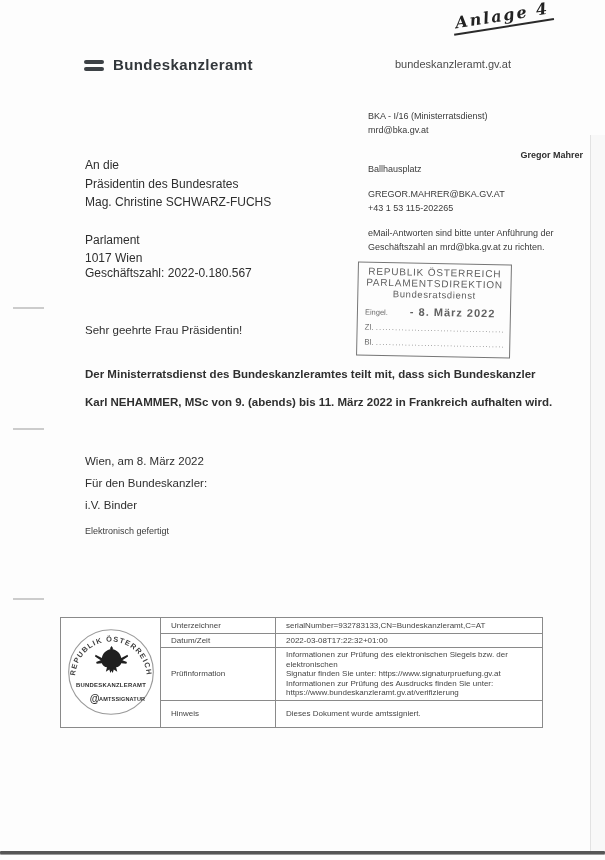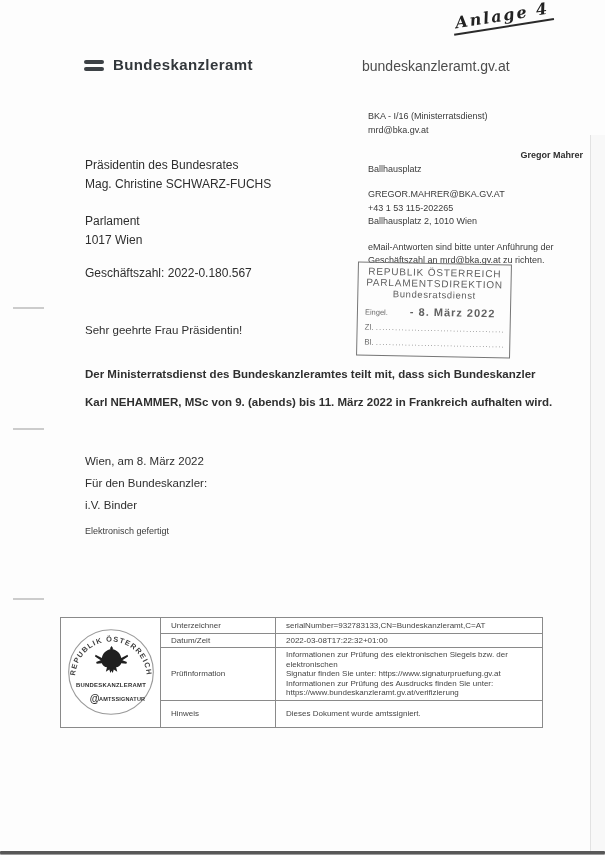--- a/index.html
+++ b/index.html
@@ -13,21 +13,21 @@
     position:absolute;top:6px;left:452px;
     font-family:"DejaVu Serif", serif;font-style:italic;font-weight:600;
     font-size:16px;letter-spacing:2px;color:#222;
     transform:rotate(-9deg);border-bottom:2px solid #2a2a2a;padding:0 3px 1px 3px;
   }
 
   
   .logo{position:absolute;top:60px;left:84px;width:20px;height:13px;}
   .logo i{display:block;width:20px;height:4px;background:#3d4246;border-radius:2px;margin-bottom:3px;}
   .brand-name{position:absolute;top:56px;left:113px;font-size:15px;font-weight:600;color:#32373b;letter-spacing:0.4px;}
-  .website{position:absolute;top:58px;left:362px;font-size:14px;color:#4c4c4c;}
+  .website{position:absolute;top:58px;left:395px;font-size:11px;color:#4c4c4c;}
 
   
   .contact{position:absolute;top:110px;left:368px;width:215px;font-size:9px;line-height:13.5px;color:#3a3a3a;}
   .contact .gap{height:12px;}
   .bold{font-weight:bold;color:#2e2e2e;text-align:right;}
 
   
   .recipient{position:absolute;top:156px;left:85px;font-size:12px;line-height:18.5px;color:#2e2e2e;}
   .recipient .gap{height:19px;}
   .reference{position:absolute;top:266px;left:85px;font-size:12px;color:#2e2e2e;}
@@ -90,27 +90,27 @@
 
   <div class="contact">
     <div>BKA - I/16 (Ministerratsdienst)</div>
     <div>mrd@bka.gv.at</div>
     <div class="gap"></div>
     <div class="bold">Gregor Mahrer</div>
     <div>Ballhausplatz</div>
     <div class="gap"></div>
     <div>GREGOR.MAHRER@BKA.GV.AT</div>
     <div>+43 1 53 115-202265</div>
-    <div>Ballhausplatz 2, 1010 Wien</div>
     <div class="gap"></div>
     <div>eMail-Antworten sind bitte unter Anführung der</div>
     <div>Geschäftszahl an mrd@bka.gv.at zu richten.</div>
   </div>
 
   <div class="recipient">
+    <div>An die</div>
     <div>Präsidentin des Bundesrates</div>
     <div>Mag. Christine SCHWARZ-FUCHS</div>
     <div class="gap"></div>
     <div>Parlament</div>
     <div>1017 Wien</div>
   </div>
 
   <div class="reference">Geschäftszahl: 2022-0.180.567</div>
 
   <div class="stamp">

